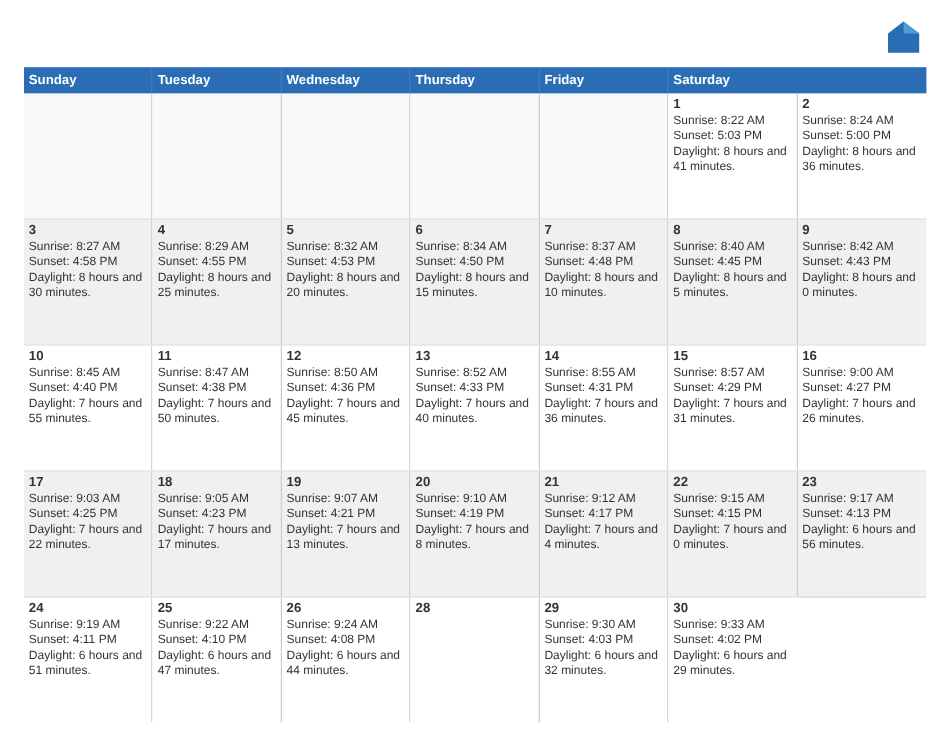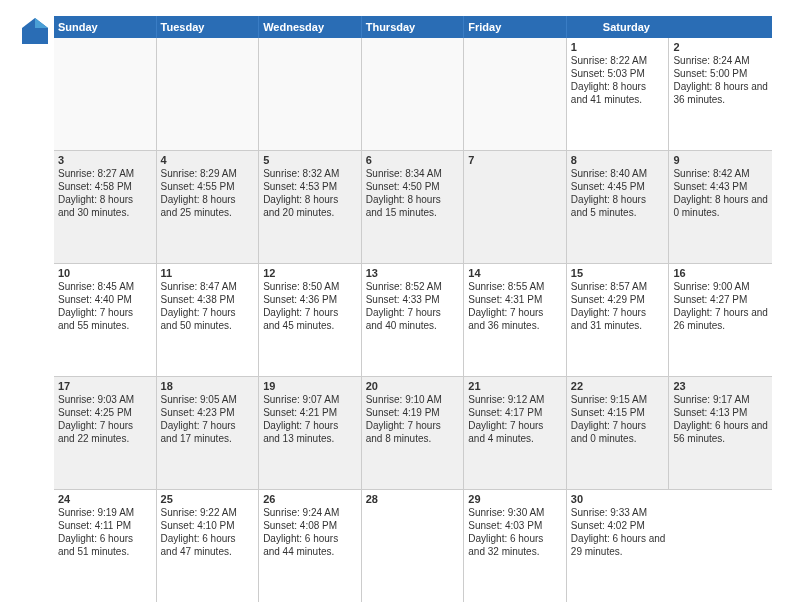--- a/index.html
+++ b/index.html
@@ -8,21 +8,22 @@
       background: #fff;
       width: 792px;
       height: 612px;
       overflow: hidden;
     }
     .page {
       width: 792px;
       height: 612px;
       padding: 16px 20px 10px 20px;
       display: flex;
-      flex-direction: row;
+      flex-direction: column;
+      align-items: flex-end;
     }
     .header {
       display: flex;
       justify-content: space-between;
       align-items: flex-start;
       margin-bottom: 10px;
     }
     .logo {
       display: flex;
       align-items: center;
@@ -70,21 +71,21 @@
       background: #2a6db5;
     }
     .cal-header-cell {
       color: #fff;
       font-size: 11px;
       font-weight: bold;
       padding: 5px 4px;
       text-align: left;
       border-right: 1px solid #3a7dc5;
     }
-    .cal-header-cell:last-child { border-right: none; margin-left: 32px; }
+    .cal-header-cell:last-child { border-right: none; }
     .cal-body {
       display: flex;
       flex-direction: column;
       flex: 1;
     }
     .cal-row {
       display: grid;
       grid-template-columns: repeat(7, 1fr);
       flex: 1;
       border-bottom: 1px solid #ccc;
@@ -173,20 +174,21 @@
           <div class="cal-cell shaded">
             <span class="day-num">5</span>
             <div class="info">Sunrise: 8:32 AM<br>Sunset: 4:53 PM<br>Daylight: 8 hours and 20 minutes.</div>
           </div>
           <div class="cal-cell shaded">
             <span class="day-num">6</span>
             <div class="info">Sunrise: 8:34 AM<br>Sunset: 4:50 PM<br>Daylight: 8 hours and 15 minutes.</div>
           </div>
           <div class="cal-cell shaded">
             <span class="day-num">7</span>
+            <div class="info">Sunrise: 8:37 AM<br>Sunset: 4:48 PM<br>Daylight: 8 hours and 10 minutes.</div>
           </div>
           <div class="cal-cell shaded">
             <span class="day-num">8</span>
             <div class="info">Sunrise: 8:40 AM<br>Sunset: 4:45 PM<br>Daylight: 8 hours and 5 minutes.</div>
           </div>
           <div class="cal-cell shaded">
             <span class="day-num">9</span>
             <div class="info">Sunrise: 8:42 AM<br>Sunset: 4:43 PM<br>Daylight: 8 hours and 0 minutes.</div>
           </div>
         </div>

